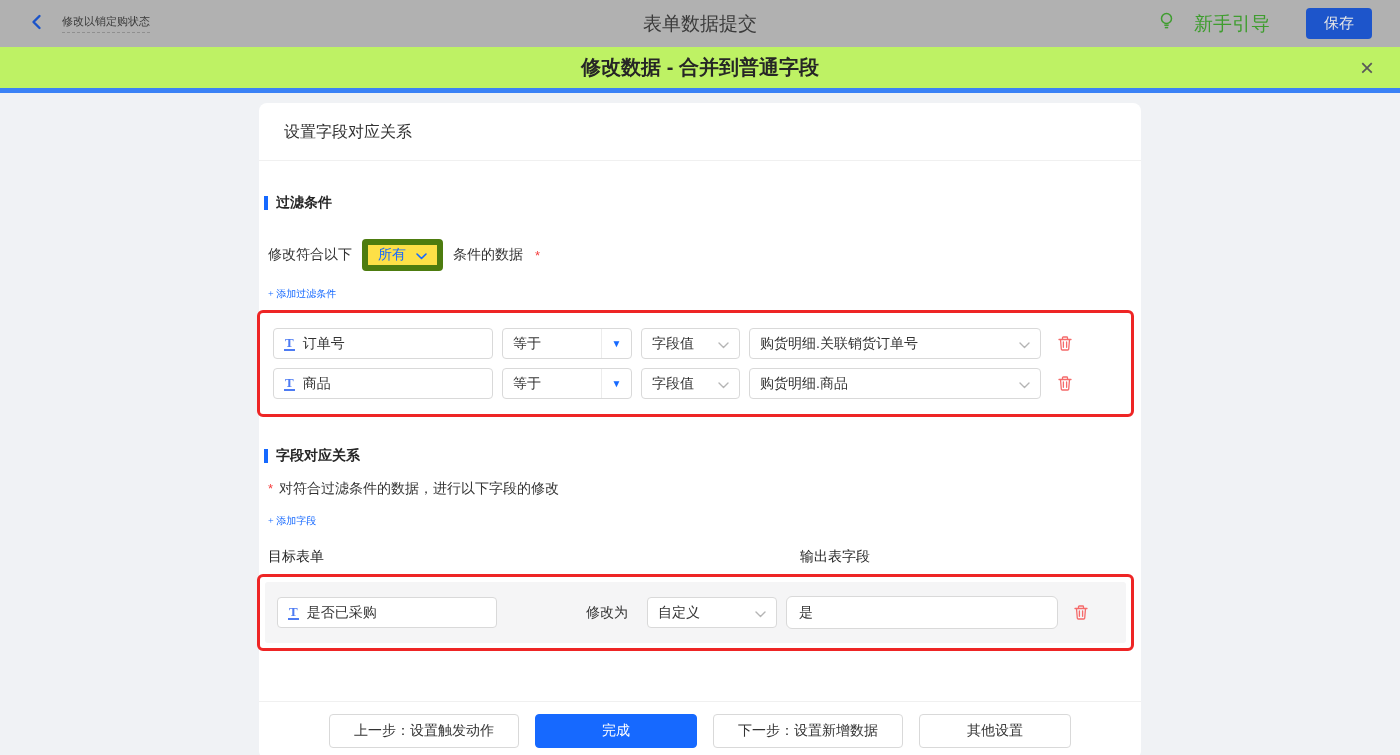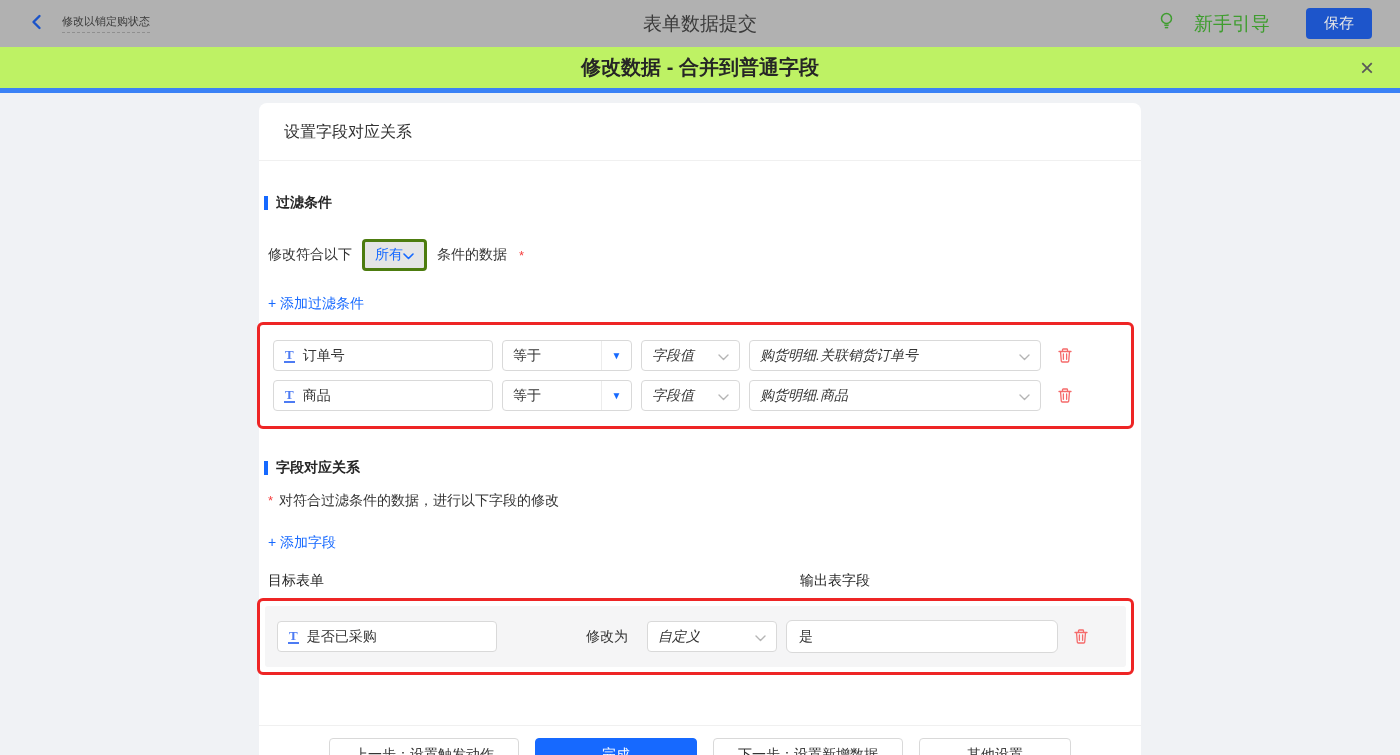--- a/index.html
+++ b/index.html
@@ -128,37 +128,38 @@
     margin-top: 27px;
     display: flex;
     align-items: center;
     gap: 10px;
     font-size: 14px;
     color: #333;
   }
   .match-select {
     display: inline-flex;
     align-items: center;
-    gap: 0;
-    border: 3px solid #4d7c0f;
+    gap: 10px;
+    border: 6px solid #4d7c0f;
     border-radius: 4px;
-    background: #e5e5e5;
+    background: #fde047;
     height: 32px;
     padding: 0 10px;
     color: #1669ff;
     cursor: pointer;
   }
   .req-star { color: #f53f3f; font-size: 13px; margin-left: 2px; }
 
   .add-link {
-    margin-top: 24px;
+    margin-top: 16px;
     color: #1669ff;
-    font-size: 14px;
+    font-size: 10px;
     cursor: pointer;
     display: inline-block;
+    font-family: Liberation Serif, serif;
   }
 
   .red-box {
     border: 3px solid #ee2525;
     border-radius: 6px;
     margin-top: 9px;
     margin-left: -11px;
     margin-right: -2px;
     padding: 11px 13px;
   }
@@ -230,21 +231,20 @@
     display: flex;
     align-items: center;
     justify-content: space-between;
     background: #fff;
     border: 1px solid #d9d9d9;
     border-radius: 4px;
     height: 31px;
     padding: 0 10px;
     color: #333;
     cursor: pointer;
-    font-style: italic;
   }
   .sel.w-type { width: 99px; }
   .sel.w-value { width: 292px; }
   .sel.w-custom { width: 130px; }
   .chev { color: #b5b5b5; flex: none; margin-left: 6px; }
 
   .trash {
     width: 22px;
     height: 22px;
     display: flex;

